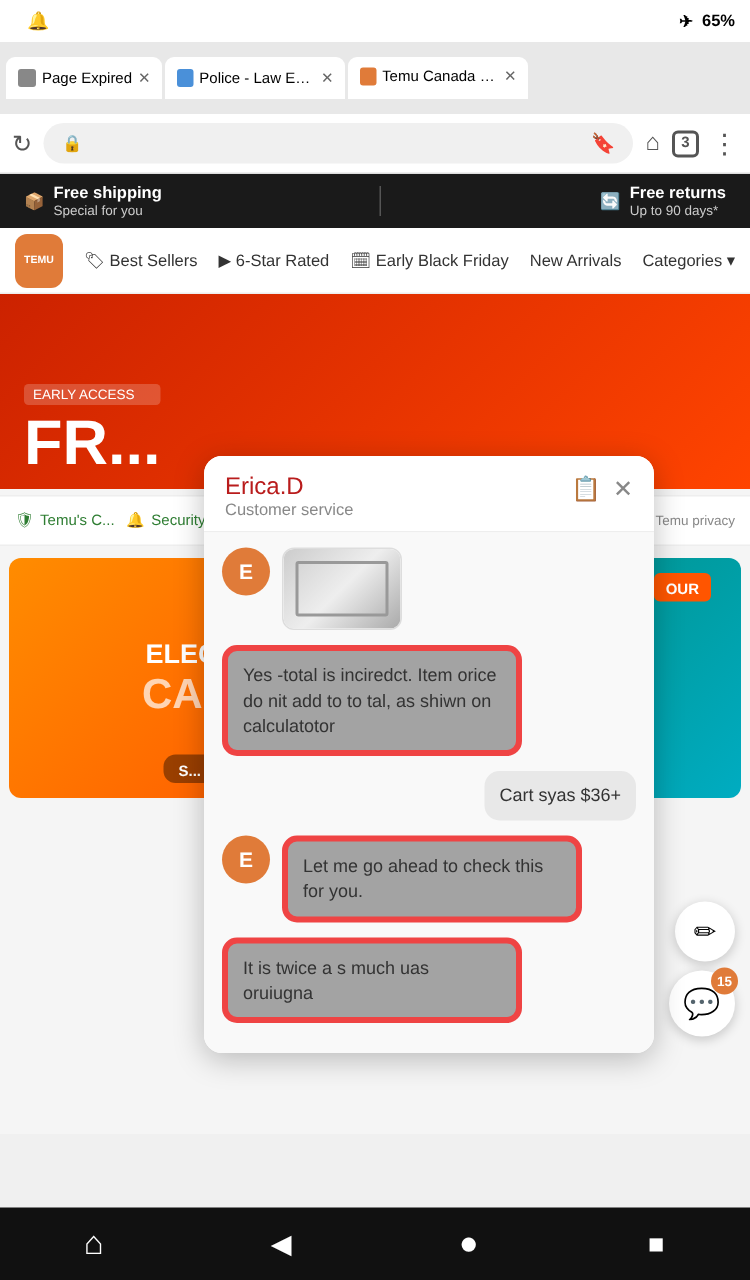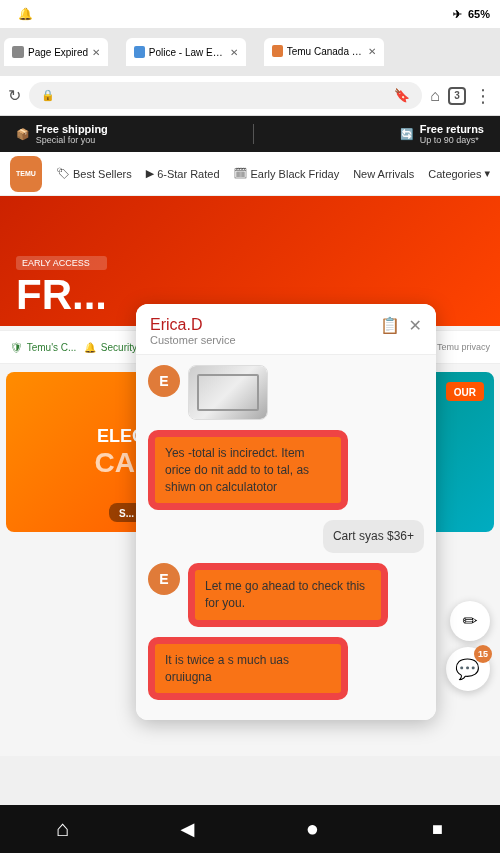--- a/index.html
+++ b/index.html
@@ -19,21 +19,21 @@
     .status-left { display: flex; align-items: flex-end; gap: 22px; flex-direction: column; }
     .status-right { display: flex; align-items: center; gap: 6px; font-size: 11px; }
 
     
     .browser-tabs {
       background: #e8e8e8;
       height: 48px;
       display: flex;
       align-items: center;
       padding: 0 4px;
-      gap: 18px;
+      gap: 2px;
       overflow: hidden;
     }
     .tab {
       background: #fff;
       border-radius: 6px 6px 0 0;
       padding: 4px 8px;
       font-size: 10px;
       display: flex;
       align-items: center;
       gap: 4px;
@@ -228,21 +228,21 @@
     .msg-row.right { flex-direction: row-reverse; }
 
     .bubble {
       max-width: 200px;
       padding: 8px 10px;
       border-radius: 10px;
       font-size: 12px;
       line-height: 1.4;
       color: #333;
     }
-    .bubble.agent { background: #f97316; border: 7px solid #ef4444; }
+    .bubble.agent { background: #a3a3a3; border: 4px solid #ef4444; }
     .bubble.user-right { background: #e8e8e8; }
 
     .image-bubble {
       background: #fff;
       border: 1px solid #ddd;
       border-radius: 8px;
       width: 80px;
       height: 55px;
       display: flex;
       align-items: center;
@@ -445,21 +445,21 @@
 
   <div class="promo-sections">
     <div class="promo-section orange">
       <span style="font-size:18px;font-weight:bold;color:#fff;">ELECT</span>
       <span style="font-size:28px;font-weight:bold;color:rgba(255,255,255,0.7);">CA...</span>
       <div style="position:absolute;bottom:10px;background:rgba(0,0,0,0.4);border-radius:8px;padding:2px 10px;">
         <span style="color:#fff;font-size:10px;">S...</span>
       </div>
     </div>
     <div class="promo-section teal">
-      <div style="position:absolute;top:10px;right:10px;background:#ff5500;border-radius:4px;padding:2px 8px;text-align:right;">
+      <div style="position:absolute;top:10px;right:20px;background:#ff5500;border-radius:4px;padding:2px 8px;text-align:right;">
         <span style="color:#fff;font-size:10px;font-weight:bold;">OUR</span>
       </div>
       <span style="font-size:22px;font-weight:bold;color:#fff;">ELLI</span>
       <div style="position:absolute;bottom:10px;background:#ff5500;border-radius:8px;padding:2px 12px;">
         <span style="color:#fff;font-size:10px;font-weight:bold;">NOW ▶</span>
       </div>
     </div>
   </div>
 
   <div class="chat-overlay">

